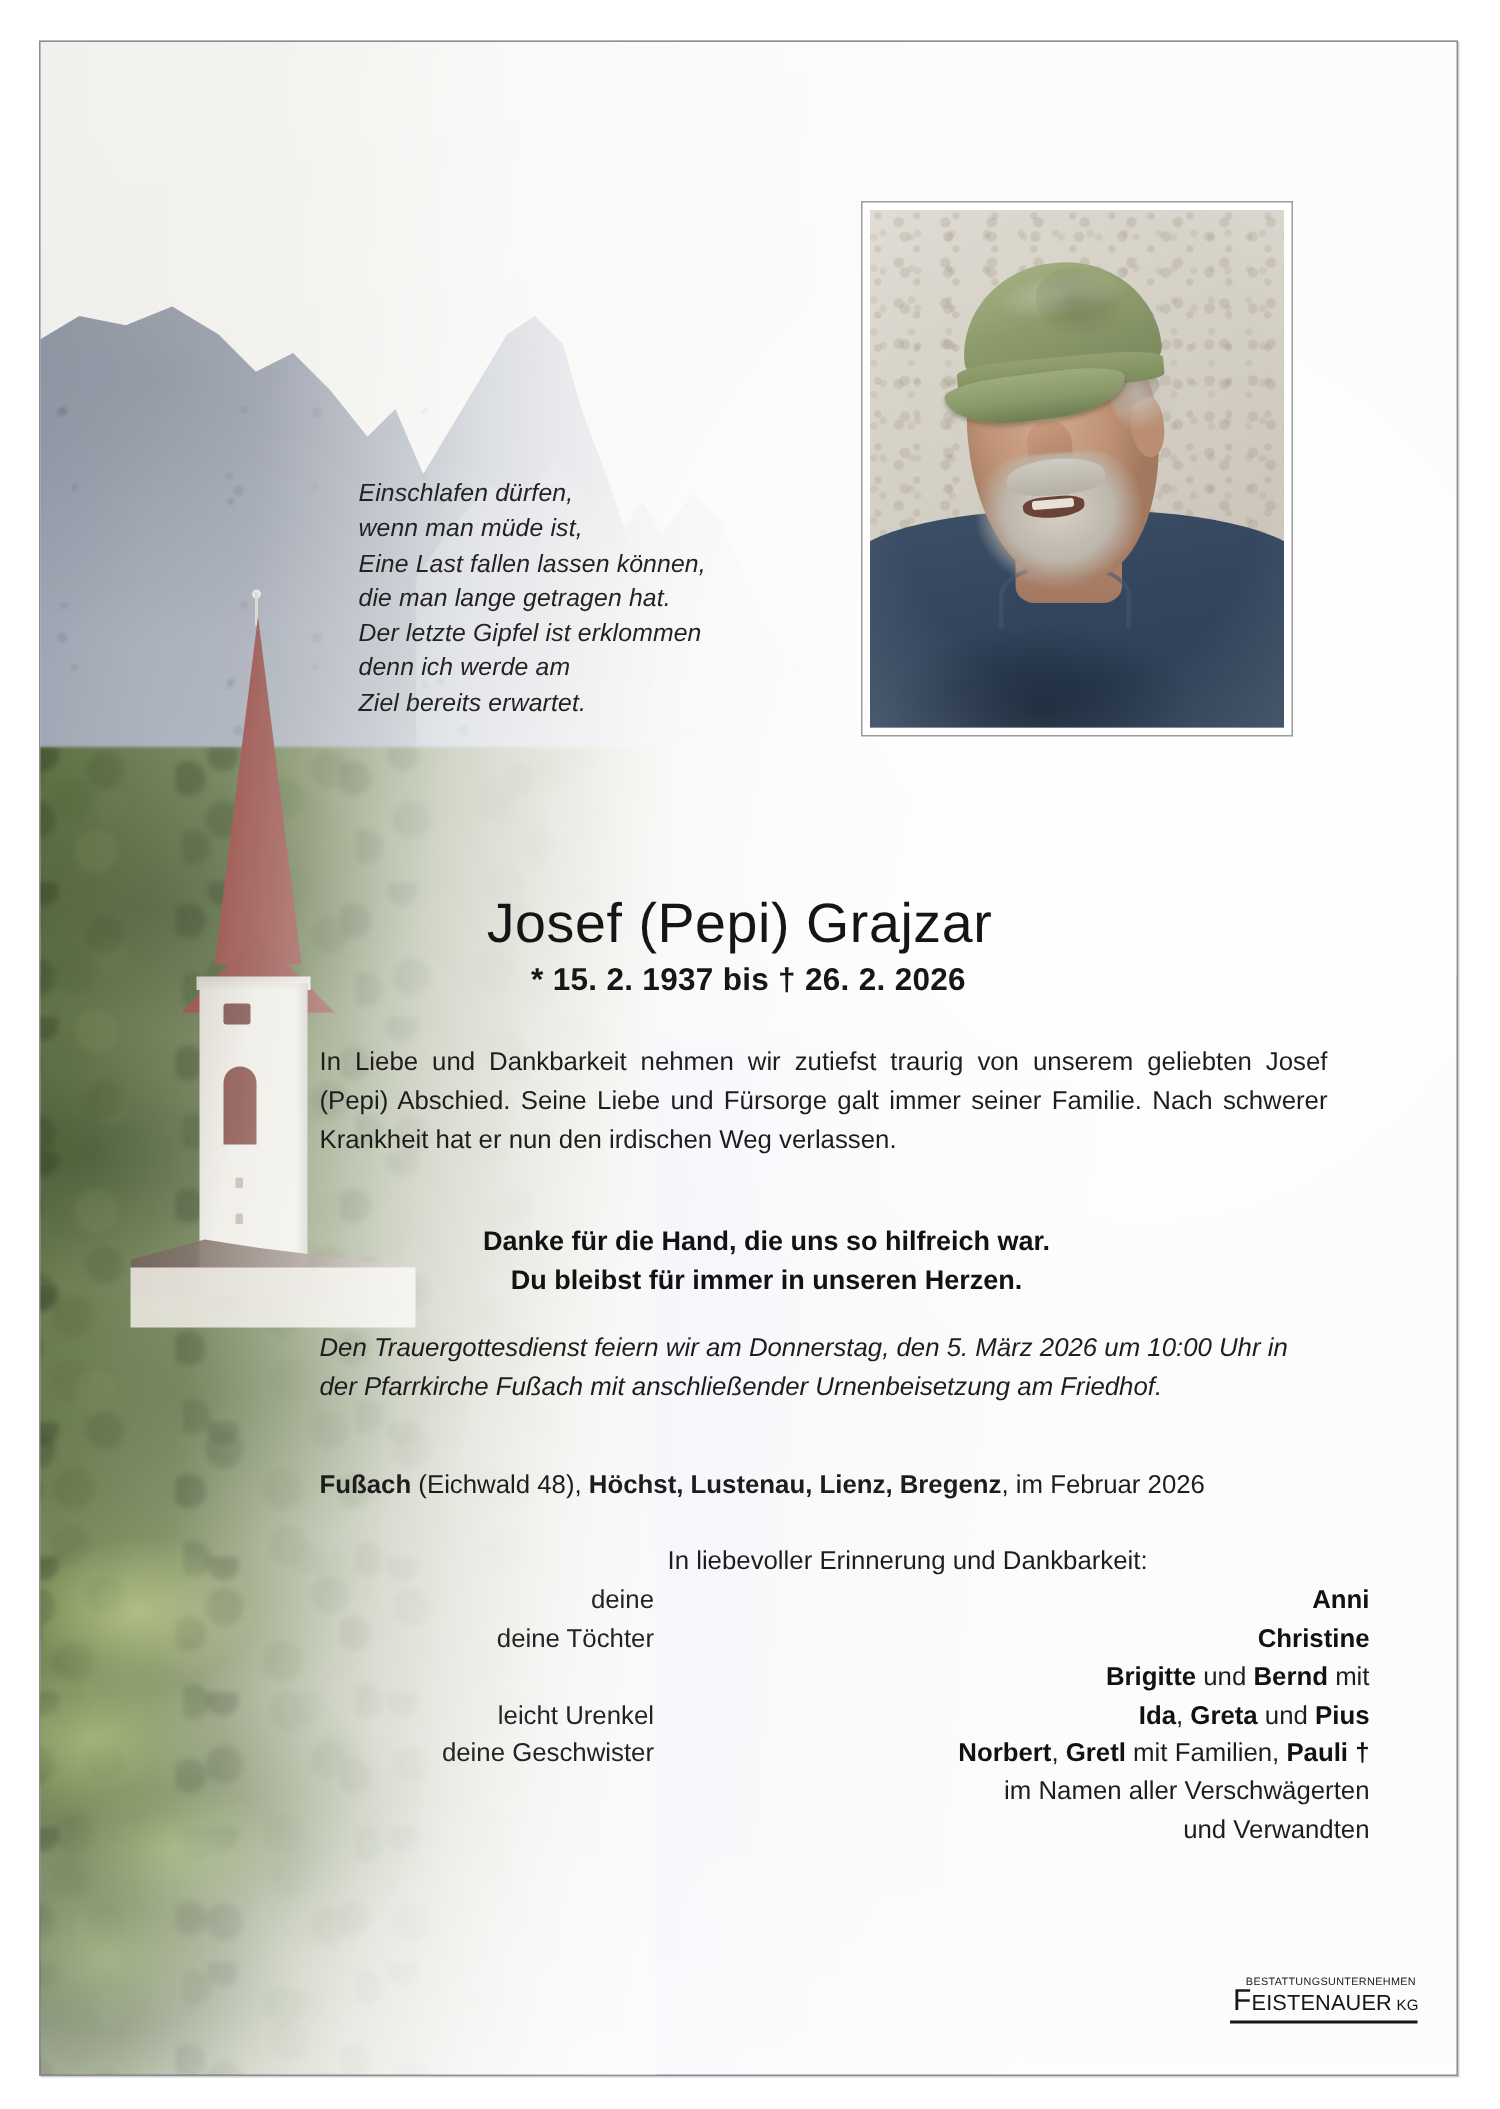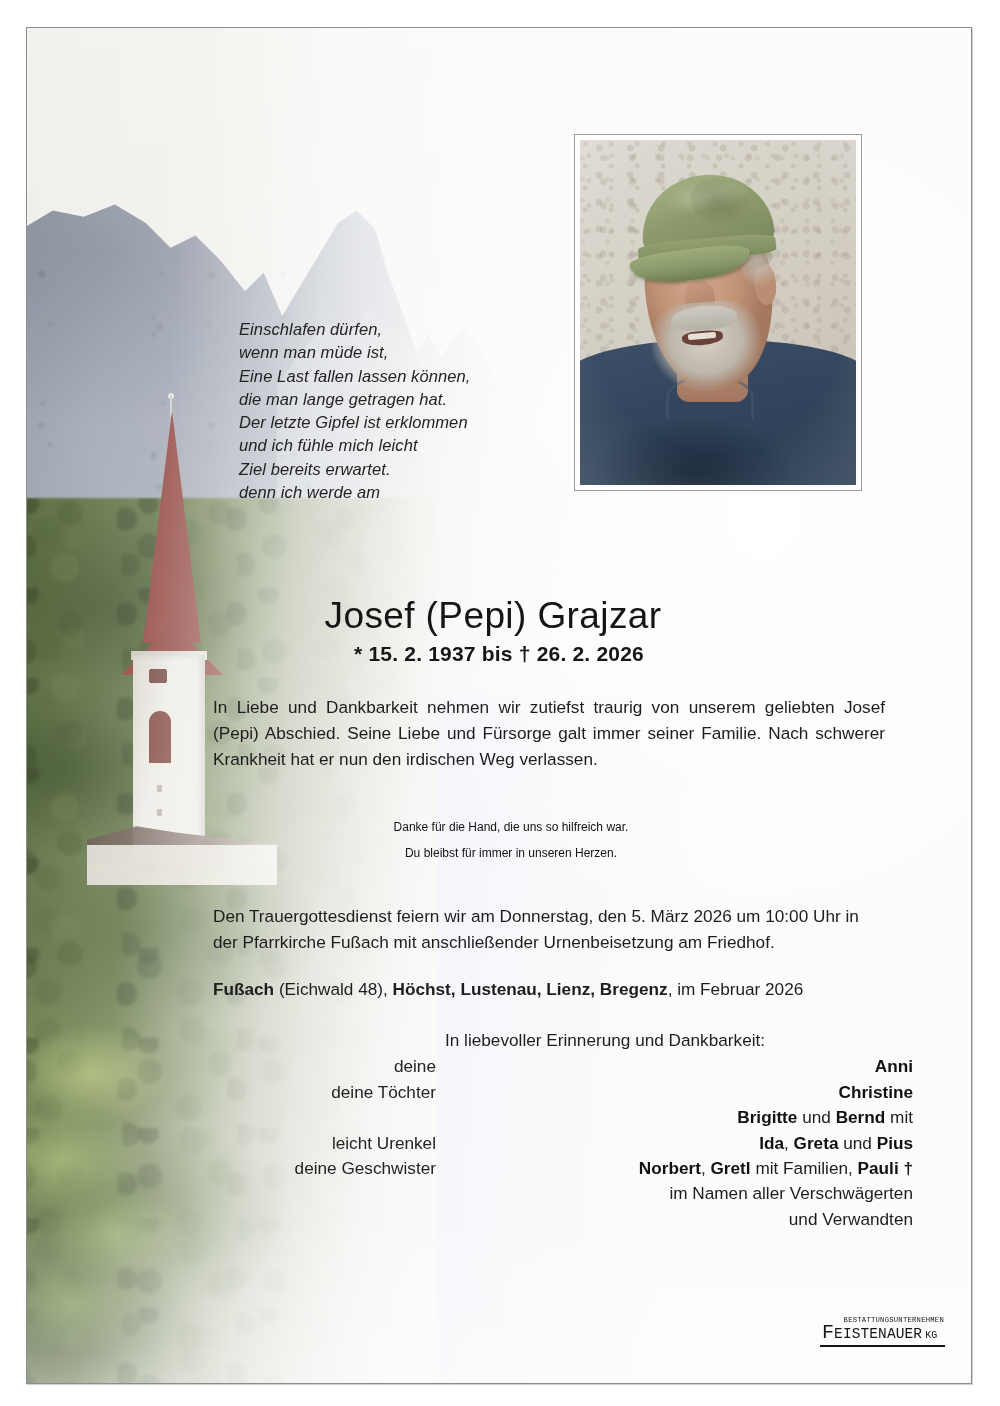--- a/index.html
+++ b/index.html
@@ -334,47 +334,47 @@
     position:absolute;left:0;top:614px;width:944px;
     text-align:center;
     font-size:21px;font-weight:700;letter-spacing:.2px;color:#161616;
   }
 
   .para{
     position:absolute;left:186px;width:672px;
     font-size:17.2px;line-height:26px;color:#1d1d1d;
   }
   #para-1{top:666px;text-align:justify;}
-  #para-3{top:875px;}
+  #para-3{top:857px;font-style:italic;}
   #para-4{top:948px;}
 
   .verse{
     position:absolute;left:0;top:786px;width:968px;
-    text-align:center;font-weight:400;font-size:12px;line-height:26px;color:#121212;
+    text-align:center;font-weight:700;font-size:18px;line-height:26px;color:#121212;
   }
 
   
   #family{
     position:absolute;left:186px;top:1000px;width:700px;
     font-size:17.2px;line-height:25.4px;color:#1d1d1d;
   }
   #family .headline{margin-left:232px;margin-bottom:1px;}
   #family .row{display:flex;align-items:baseline;justify-content:space-between;}
   #family .lbl{
     width:232px;text-align:right;padding-right:9px;
     box-sizing:border-box;white-space:nowrap;color:#232323;
   }
   #family .val{white-space:nowrap;}
   #family .val b{font-weight:700;color:#111;}
   #family .indent{padding-left:27px;}
 
   
   #logo{
     position:absolute;left:793px;top:1288px;width:125px;text-align:center;
-    font-family:Liberation Mono, monospace;color:#15161a;
+    font-family:Liberation Sans, sans-serif;color:#15161a;
   }
   #logo .top{
     font-size:7.2px;letter-spacing:.25px;
     text-align:right;padding-right:1px;margin-bottom:-1px;
     white-space:nowrap;
   }
   #logo .mainrow{
     display:flex;align-items:baseline;justify-content:flex-start;
     padding-left:2px;
   }
@@ -450,23 +450,22 @@
     </div>
 
     <div id="text">
 
       <div class="poem">
         <div>Einschlafen dürfen,</div>
         <div>wenn man müde ist,</div>
         <div>Eine Last fallen lassen können,</div>
         <div>die man lange getragen hat.</div>
         <div>Der letzte Gipfel ist erklommen</div>
-        <div>und ich fühle mich leicht</div>
+        <div>denn ich werde am</div>
         <div>Ziel bereits erwartet.</div>
-        <div>denn ich werde am</div>
       </div>
 
       <div id="name">Josef (Pepi) Grajzar</div>
       <div id="dates">* 15. 2. 1937 bis † 26. 2. 2026</div>
 
       <div class="para" id="para-1">In Liebe und Dankbarkeit nehmen wir zutiefst traurig von unserem geliebten Josef (Pepi) Abschied. Seine Liebe und Fürsorge galt immer seiner Familie. Nach schwerer Krankheit hat er nun den irdischen Weg verlassen.</div>
 
       <div class="verse">
         <div>Danke für die Hand, die uns so hilfreich war.</div>
         <div>Du bleibst für immer in unseren Herzen.</div>

